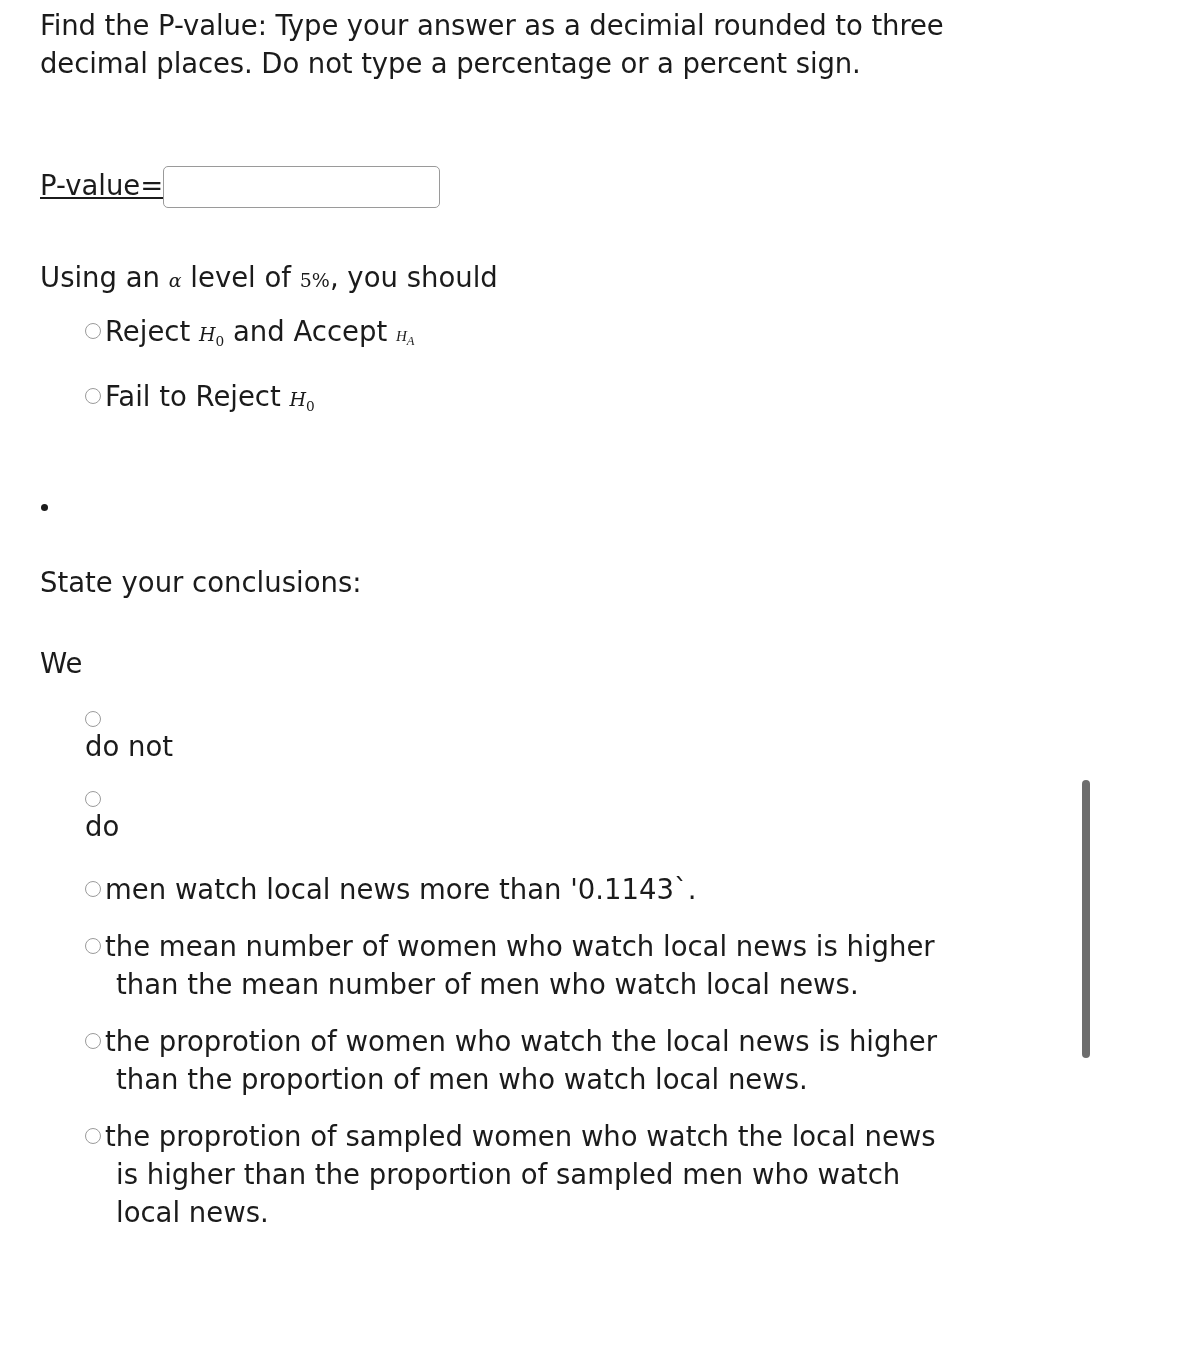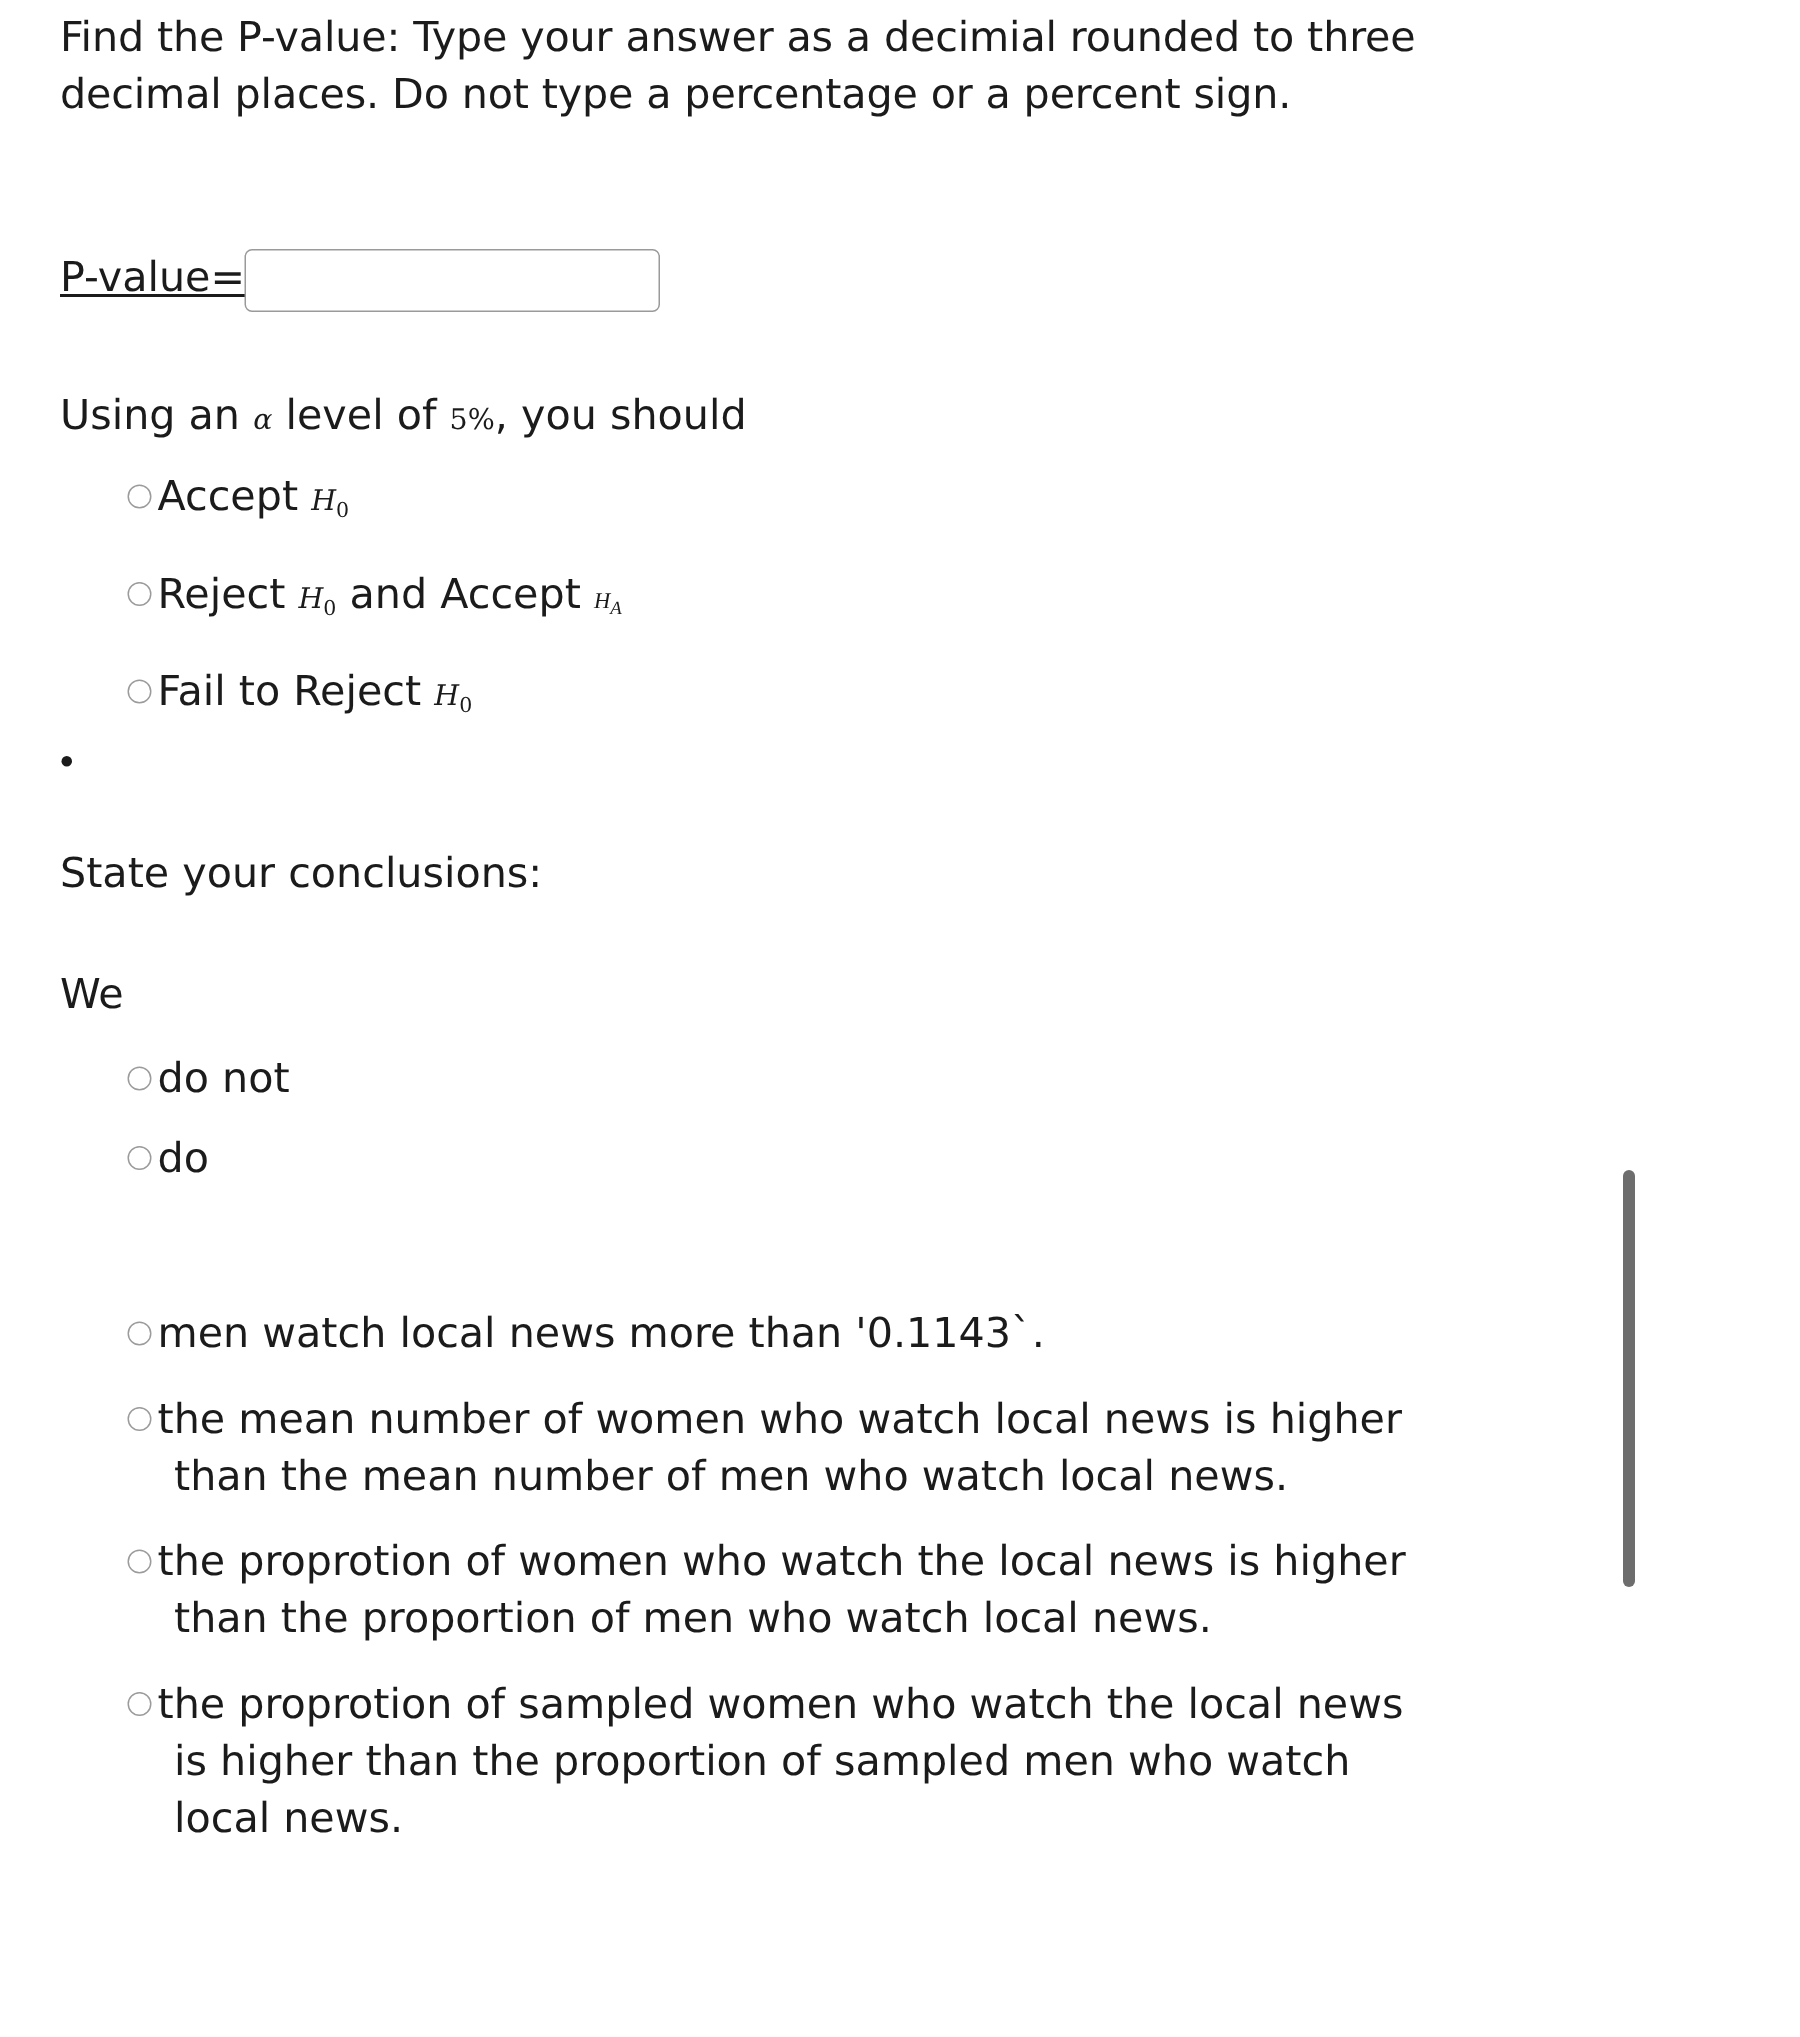--- a/index.html
+++ b/index.html
@@ -144,21 +144,21 @@
   .we-word {
     left: 40px;
     top: 644px;
     font-size: 27.5px;
     line-height: 38px;
   }
   .group-we {
     left: 85px;
     top: 700px;
   }
-  .group-we .opt { margin-bottom: 15px; }
+  .group-we .opt { margin-bottom: 15px; flex-direction: column; }
 
   .have-evidence {
     left: 40px;
     top: 816px;
     font-size: 27.5px;
     line-height: 38px;
   }
 
   .group-conclusion {
     left: 85px;
@@ -204,24 +204,20 @@
     <span class="pvalue-label">P-value=</span>
     <input class="pvalue-input" type="text" placeholder="" style="">
   </div>
 
   <div class="block alpha-line">
     <span>Using an </span><span class="math">α</span><span> level of </span><span class="math-up">5</span><span class="math-up">%</span><span>, you should</span>
   </div>
 
   <div class="block opt-group group-alpha">
 
-    <label class="opt">
-      <span class="radio"></span>
-      <span class="opt-text"><span>Accept </span><span class="math"><span>H</span><sub>0</sub></span></span>
-    </label>
 
     <label class="opt">
       <span class="radio"></span>
       <span class="opt-text"><span>Reject </span><span class="math"><span>H</span><sub>0</sub></span><span> and Accept </span><span class="mathA"><span>H</span><sub>A</sub></span></span>
     </label>
 
     <label class="opt">
       <span class="radio"></span>
       <span class="opt-text"><span>Fail to Reject </span><span class="math"><span>H</span><sub>0</sub></span></span>
     </label>

